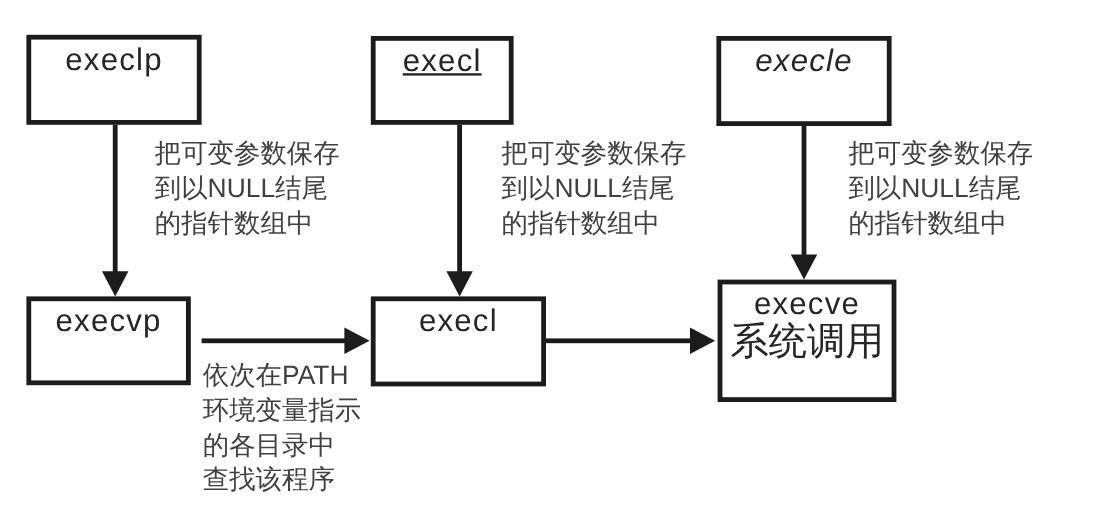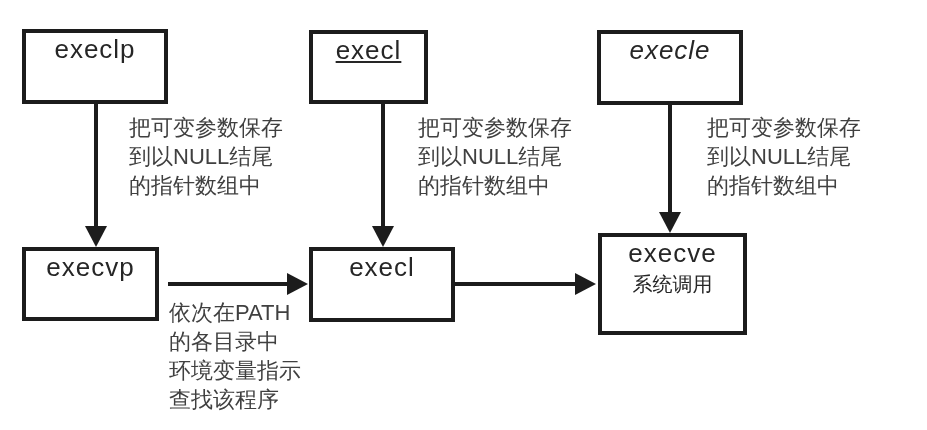--- a/index.html
+++ b/index.html
@@ -24,21 +24,21 @@
     display: flex;
     flex-direction: column;
     align-items: center;
     justify-content: flex-start;
     font-size: 26px;
     line-height: 32px;
     color: #262626;
     letter-spacing: 1px;
   }
   .box .sublabel {
-    font-size: 20px;
+    font-size: 32px;
     line-height: 30px;
     letter-spacing: 0;
   }
   .vline {
     position: absolute;
     width: 4px;
     background: #1c1c1c;
   }
   .hline {
     position: absolute;
@@ -146,18 +146,18 @@
     <div>到以NULL结尾</div>
     <div>的指针数组中</div>
   </div>
   <div class="anno" id="anno-3">
     <div>把可变参数保存</div>
     <div>到以NULL结尾</div>
     <div>的指针数组中</div>
   </div>
   <div class="anno" id="anno-4">
     <div>依次在PATH</div>
+    <div>环境变量指示</div>
     <div>的各目录中</div>
-    <div>环境变量指示</div>
     <div>查找该程序</div>
   </div>
 
 </div>
 
 </body></html>

